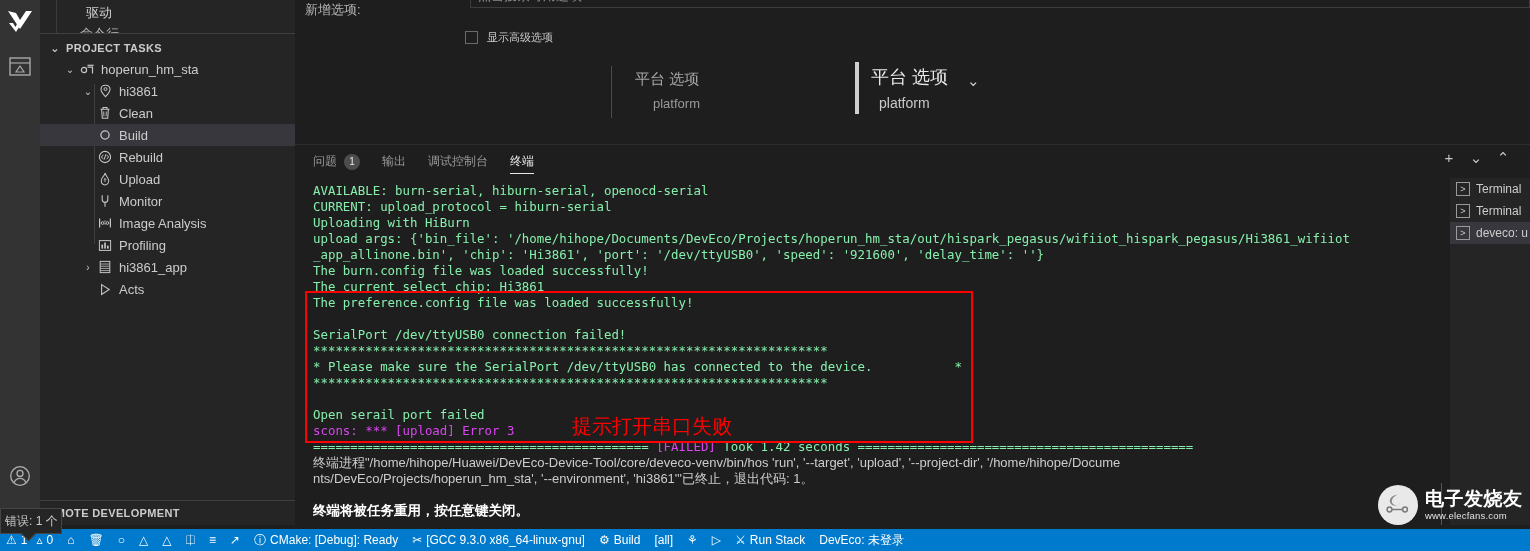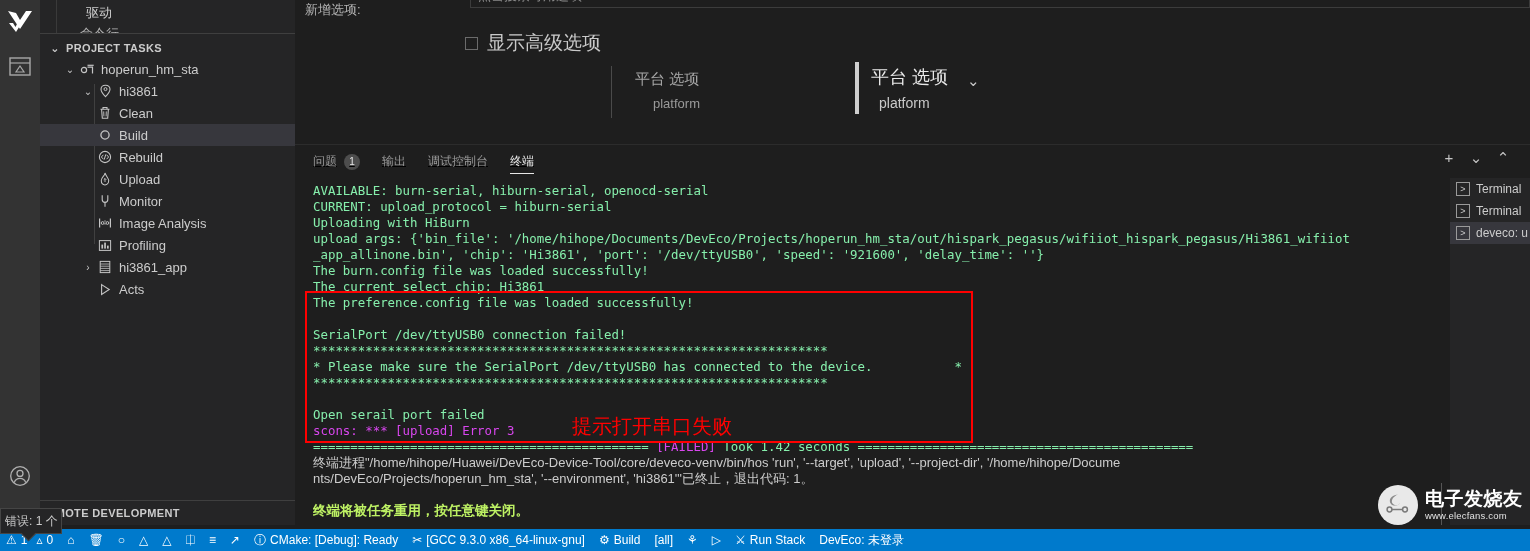--- a/index.html
+++ b/index.html
@@ -75,38 +75,38 @@
   .editor { position: absolute; left: 295px; top: 0; width: 1235px; height: 145px; background: #1e1e1e; }
   .form-row1 { position: absolute; left: 10px; top: 0px; height: 22px; }
   .lbl-dim { color: #b5b5b5; font-size: 13px; }
   .opt-input {
     position: absolute; left: 175px; top: -16px; width: 1060px; height: 24px;
     background: #1e1e1e; border: 1px solid #3c3c3c; color: #8b8b8b; font-size: 13px;
     display: flex; align-items: center; padding-left: 7px;
   }
   .chk-row { position: absolute; left: 170px; top: 30px; display: flex; align-items: center; gap: 9px; }
   .chkbox { width: 13px; height: 13px; border: 1px solid #6b6b6b; background: transparent; }
-  .chk-label { font-size: 19px; color: #c9c9c9; }
+  .chk-label { font-size: 11px; color: #c9c9c9; }
 
   .plat-a { position: absolute; left: 320px; top: 64px; width: 230px; }
   .plat-a .bar { position: absolute; left: -4px; top: 2px; width: 1px; height: 52px; background: #4a4a4a; }
   .plat-a .ttl { position:absolute; left: 20px; top: 6px; font-size: 15px; color: #a6a6a6; }
   .plat-a .sub { position:absolute; left: 38px; top: 32px; font-size: 13px; color: #9a9a9a; }
 
   .plat-b { position: absolute; left: 560px; top: 60px; width: 260px; }
   .plat-b .bar { position: absolute; left: 0px; top: 2px; width: 4px; height: 52px; background: #cfcfcf; }
   .plat-b .ttl { position:absolute; left: 16px; top: 5px; font-size: 18px; color: #e8e8e8; }
   .plat-b .chev2 { position:absolute; left: 112px; top: 12px; font-size: 15px; color: #cfcfcf; }
   .plat-b .sub { position:absolute; left: 24px; top: 35px; font-size: 14px; color: #c9c9c9; }
 
   .editor-sep { position:absolute; left: 295px; top: 144px; width: 1235px; height: 1px; background: #2c2c2c; }
 
   
   .panel { position: absolute; left: 295px; top: 145px; width: 1235px; height: 380px; background: #1e1e1e; }
-  .panel-tabs { position: absolute; left: 0; top: 0; height: 33px; display: flex; align-items: center; padding-left: 18px; gap: 22px; text-decoration: underline; }
+  .panel-tabs { position: absolute; left: 0; top: 0; height: 33px; display: flex; align-items: center; padding-left: 18px; gap: 22px; }
   .ptab { position: relative; height: 33px; display: flex; align-items: center; gap: 7px; font-size: 12px; color: #999999; cursor: default; }
   .ptab.active { color: #e7e7e7; }
   .ptab.active::after {
     content: ""; position: absolute; left: 0; right: 0; bottom: 4px; height: 1px; background: #e7e7e7;
   }
   .badge {
     min-width: 16px; height: 16px; border-radius: 8px; background: #4d4d4d; color: #e8e8e8;
     font-size: 10px; display:flex; align-items:center; justify-content:center; padding: 0 4px;
   }
 
@@ -116,21 +116,21 @@
   
   .term {
     position: absolute; left: 18px; top: 38px; width: 1150px; height: 340px;
     font-family: "DejaVu Sans Mono", "Liberation Mono", monospace;
     font-size: 12.4px; line-height: 16px; color: #cccccc;
     white-space: pre; overflow: hidden;
   }
   .term .dim { color: #86efac; }
   .term .red { color: #d946ef; }
   .term .cn { font-family: "Liberation Sans", sans-serif; font-size: 13px; }
-  .term .cn-bold { font-family: "Liberation Sans", sans-serif; font-size: 13.5px; font-weight: bold; color: #bef264; }
+  .term .cn-bold { font-family: "Liberation Sans", sans-serif; font-size: 13.5px; font-weight: bold; color: #ffffff; }
 
   
   .term-side { position: absolute; right: 0; top: 33px; width: 80px; height: 347px; background: #252526; }
   .ts-item { height: 22px; display:flex; align-items:center; gap: 6px; padding-left: 6px; font-size: 12px; color: #cccccc; white-space: nowrap; overflow:hidden; }
   .ts-item.active { background: #37373d; }
   .ts-ico { width: 14px; height: 14px; border: 1px solid #9a9a9a; display:flex; align-items:center; justify-content:center; font-size: 9px; color:#cfcfcf; flex:none; }
 
   
   .redbox {
     position: absolute; left: 305px; top: 291px; width: 668px; height: 152px;

